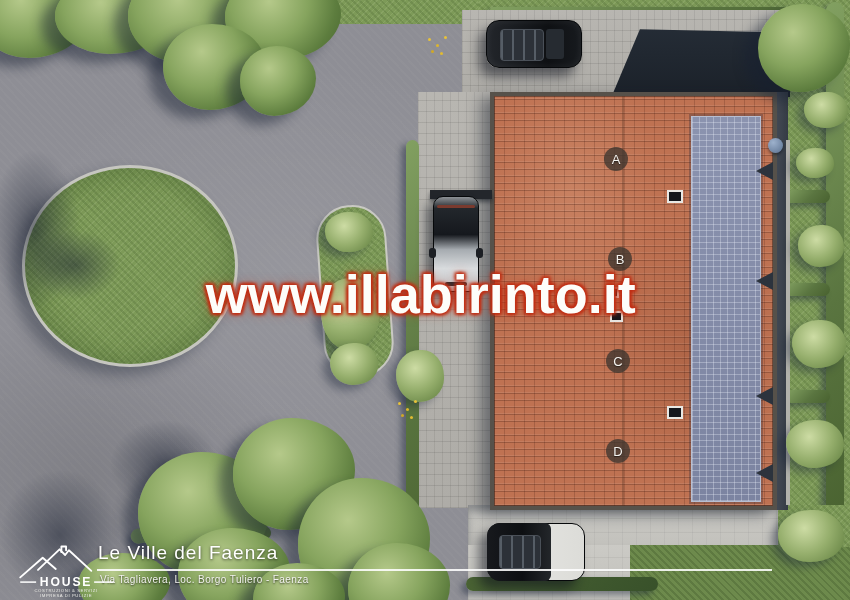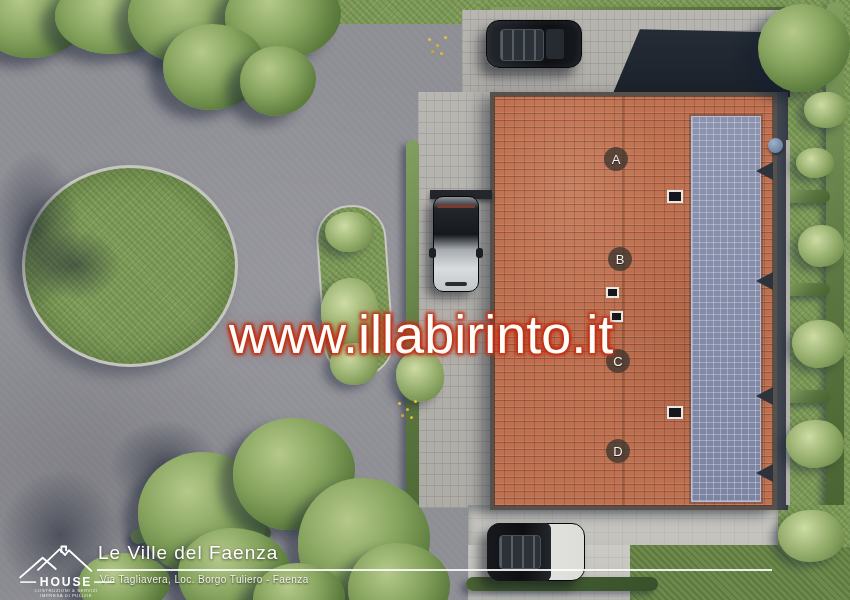--- a/index.html
+++ b/index.html
@@ -68,24 +68,24 @@
     box-shadow:-7px 9px 12px rgba(12,17,28,.55), inset 0 0 8px rgba(255,255,255,.07);}
   #car-mid .carbody{background:linear-gradient(180deg,#8e9296 0%,#23272c 12%,#15181d 40%,#a6abb0 56%,#d9dcde 76%,#c2c6c9 100%);
     box-shadow:-7px 6px 10px rgba(12,17,28,.5);}
   #car-bot .carbody{background:linear-gradient(90deg,#e9e9e6,#dcdcd8);
     box-shadow:-8px 8px 12px rgba(12,17,28,.55);}
   .sunroof{background:
     repeating-linear-gradient(90deg, rgba(120,130,140,.55) 0 2px, transparent 2px 11px),
     #2c3138;border:1px solid #4a5058;border-radius:4px;}
   
   #watermark{left:50%;top:263px;transform:translateX(-51%);white-space:nowrap;
-    font-size:54px;font-weight:normal;letter-spacing:0px;color:#fdfdfa;
+    font-size:54px;font-weight:bold;letter-spacing:0px;color:#fdfdfa;
     text-shadow:2px 2px 3px rgba(193,47,20,.9),-2px -2px 3px rgba(193,47,20,.9),
       2px -2px 3px rgba(193,47,20,.9),-2px 2px 3px rgba(193,47,20,.9),
-      0 0 12px rgba(205,55,28,.55);z-index:50;margin-top:40px;}
+      0 0 12px rgba(205,55,28,.55);z-index:50;}
   #rule{left:97px;top:569px;width:675px;height:2px;background:rgba(255,255,255,.88);z-index:55;}
   #title{left:98px;top:542px;font-size:19px;letter-spacing:1px;color:#fff;z-index:60;
     text-shadow:0 1px 3px rgba(0,0,0,.65);}
   #subtitle{left:100px;top:574px;font-size:10px;letter-spacing:.4px;color:#f2f2ee;z-index:60;
     text-shadow:0 1px 2px rgba(0,0,0,.7);}
   #logo{left:14px;top:540px;width:106px;height:58px;z-index:60;}
   #shade-top{left:600px;top:10px;width:190px;height:87px;
     background:linear-gradient(180deg,#272f39,#1b2129);
     clip-path:polygon(6% 100%, 21% 22%, 100% 26%, 100% 100%);}
   .flowers{width:3px;height:3px;border-radius:50%;background:#e8c23a;

